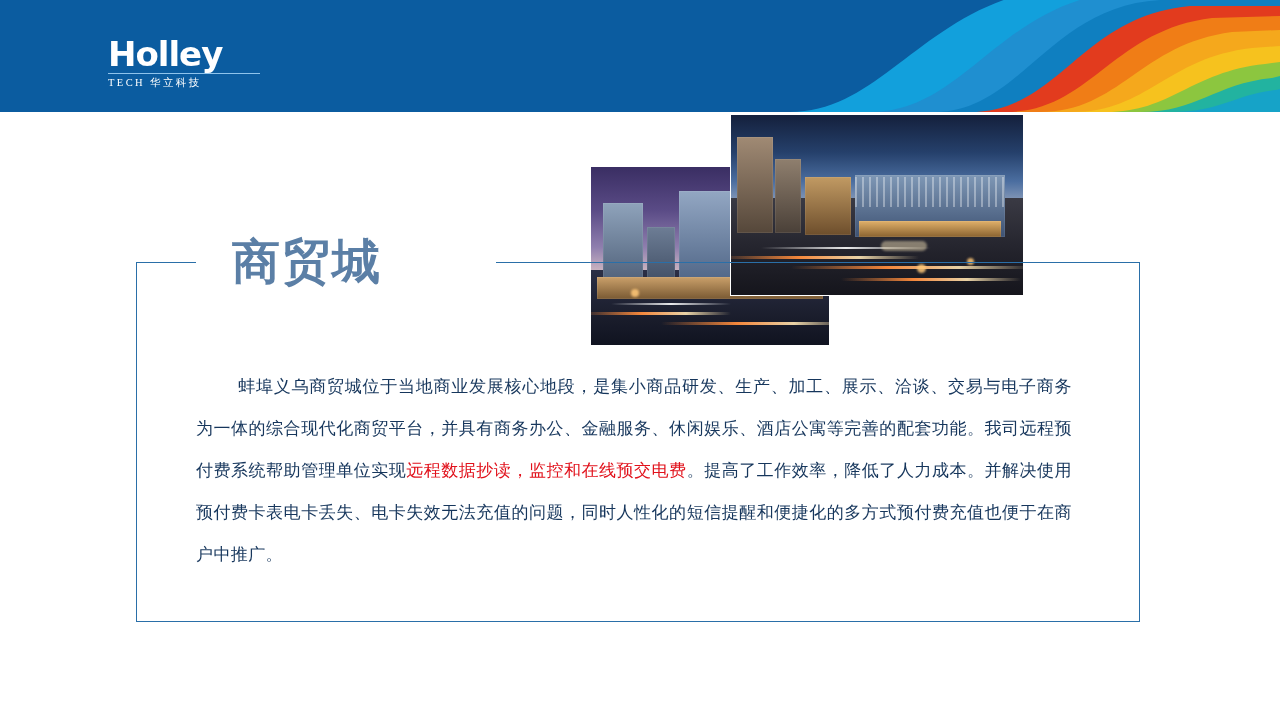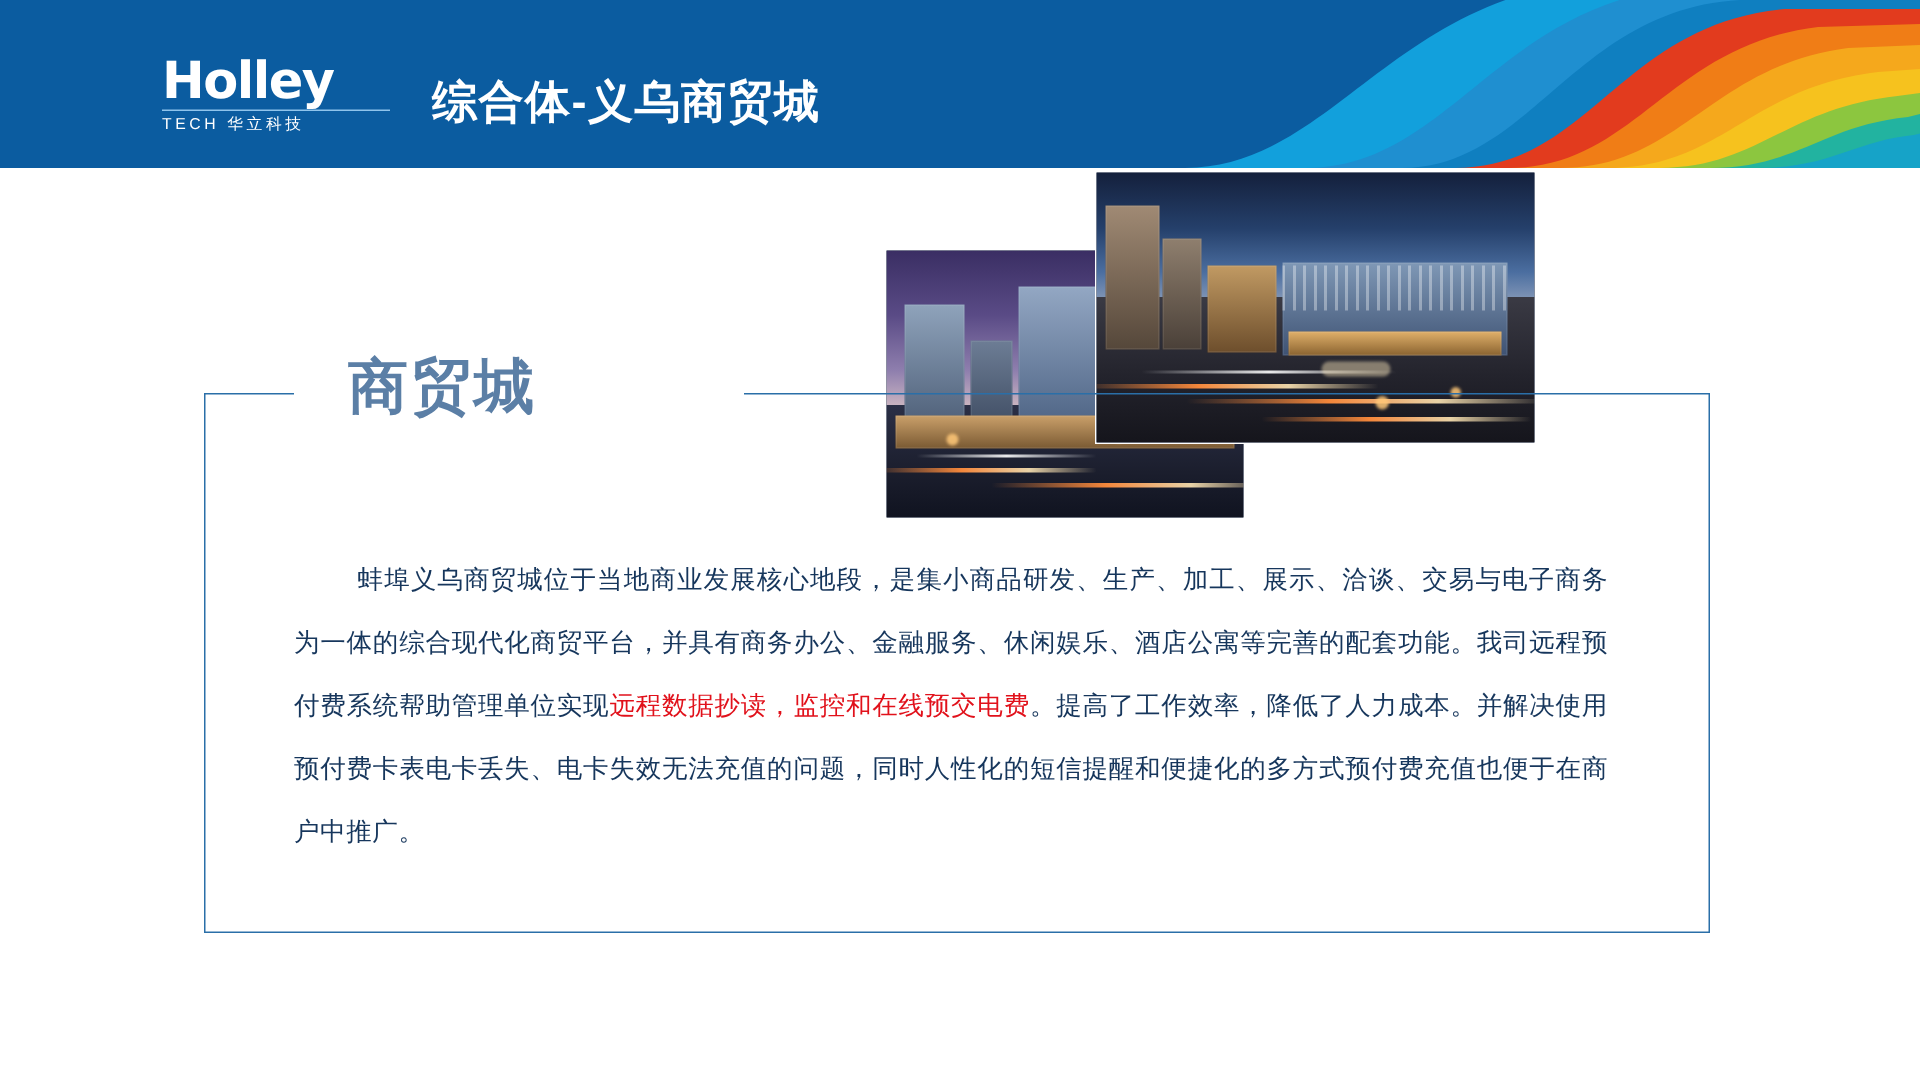--- a/index.html
+++ b/index.html
@@ -58,20 +58,21 @@
     width: 152px;
     height: 1px;
     background: #8fc4ec;
     margin: 1px 0 2px 0;
   }
   .logo-sub {
     font-size: 10.5px;
     letter-spacing: 2.4px;
     color: #ffffff;
     white-space: nowrap;
+    font-family: Liberation Serif, serif;
   }
   .header-title {
     position: absolute;
     left: 288px;
     top: 48px;
     font-size: 30px;
     font-weight: bold;
     color: #ffffff;
     letter-spacing: 1px;
     white-space: nowrap;
@@ -93,21 +94,21 @@
     left: 196px;
     top: 254px;
     width: 300px;
     height: 18px;
     background: #ffffff;
   }
   .section-heading {
     position: absolute;
     left: 232px;
     top: 230px;
-    font-size: 40px;
+    font-size: 48px;
     font-weight: bold;
     color: #5b7fa6;
     letter-spacing: 2px;
     white-space: nowrap;
   }
 
   
   .photo {
     position: absolute;
     overflow: hidden;
@@ -211,21 +212,20 @@
         <path d="M452,112 C500,112 516,94 556,90 L560,89 L560,112 Z" fill="#16a3c8"></path>
       </g>
     </svg>
 
     <div class="logo-block">
       <div class="logo-word">Holley</div>
       <div class="logo-rule"></div>
       <div class="logo-sub">TECH 华立科技</div>
     </div>
 
-    <div class="header-title">综合体-义乌商贸城</div>
   </div>
 
   <div class="photo photo-back">
     <div class="sky-a"></div>
     <div class="ground-a"></div>
     <div class="bld lit" style="left:12px; bottom:56px; width:40px; height:86px;"></div>
     <div class="bld" style="left:56px; bottom:56px; width:28px; height:62px;"></div>
     <div class="bld lit" style="left:88px; bottom:58px; width:62px; height:96px; background:linear-gradient(180deg,#93a7c3 0%, #4c6283 100%);"></div>
     <div class="bld" style="left:154px; bottom:56px; width:34px; height:70px;"></div>
     <div class="bld warm" style="left:192px; bottom:54px; width:44px; height:54px;"></div>

